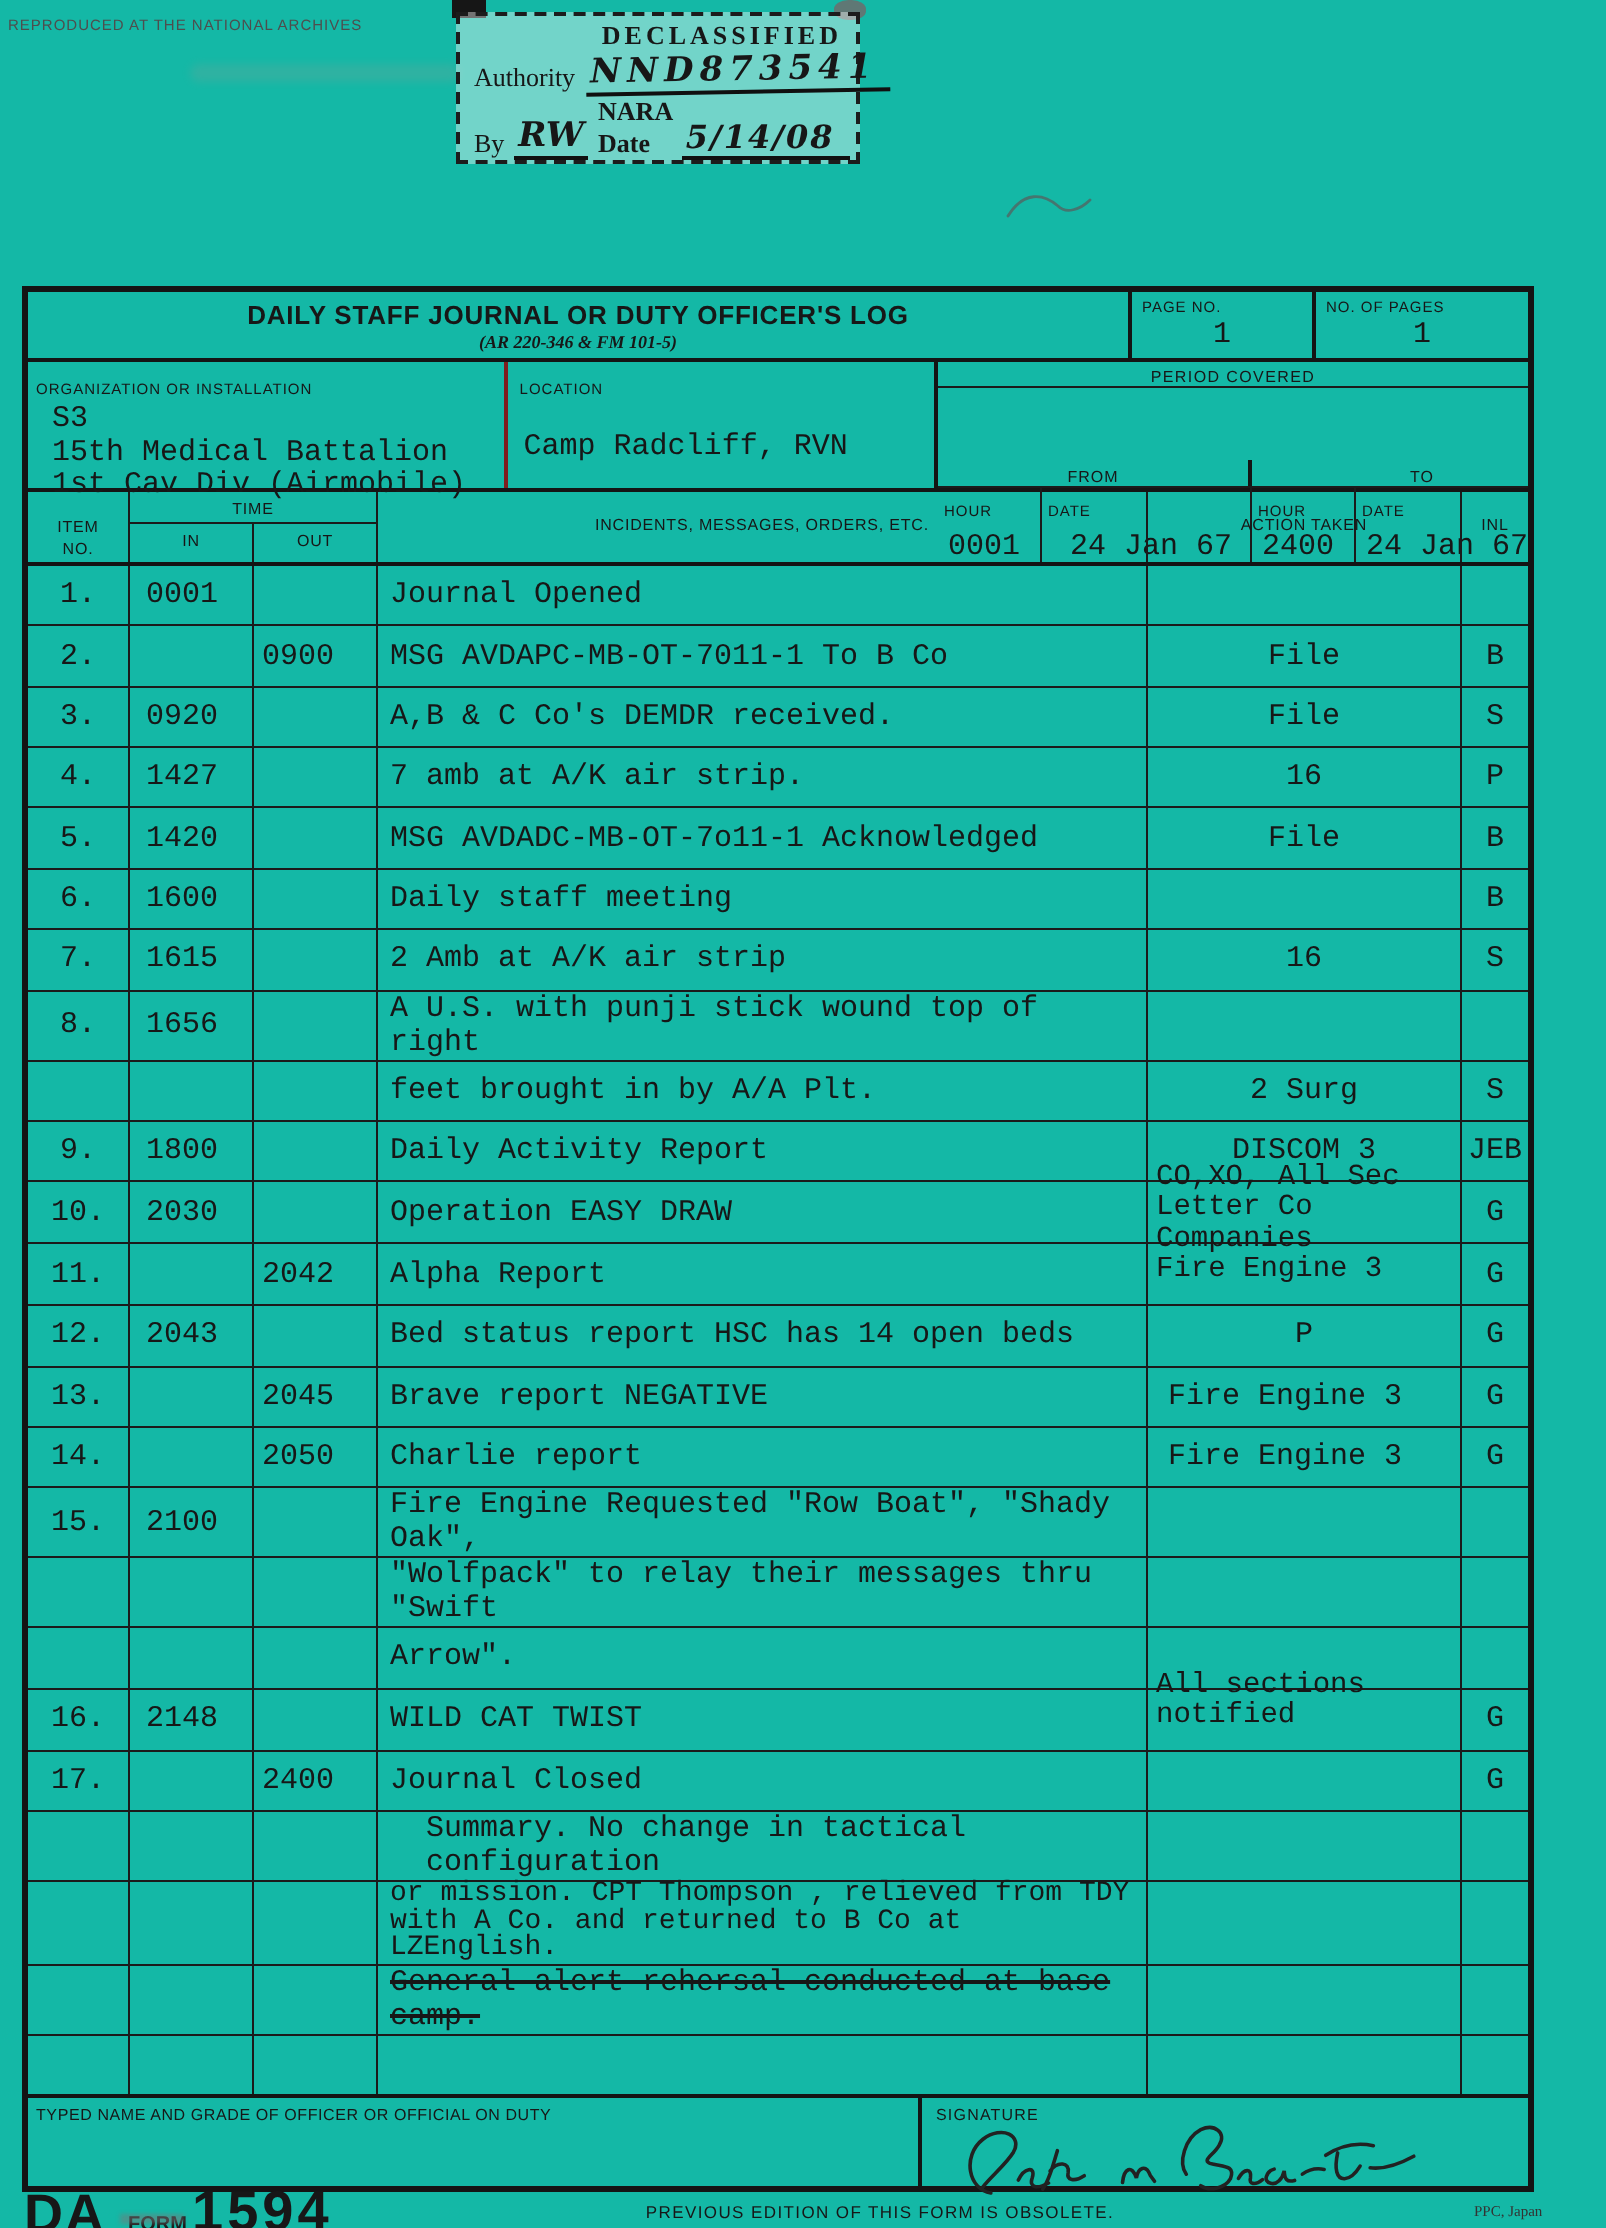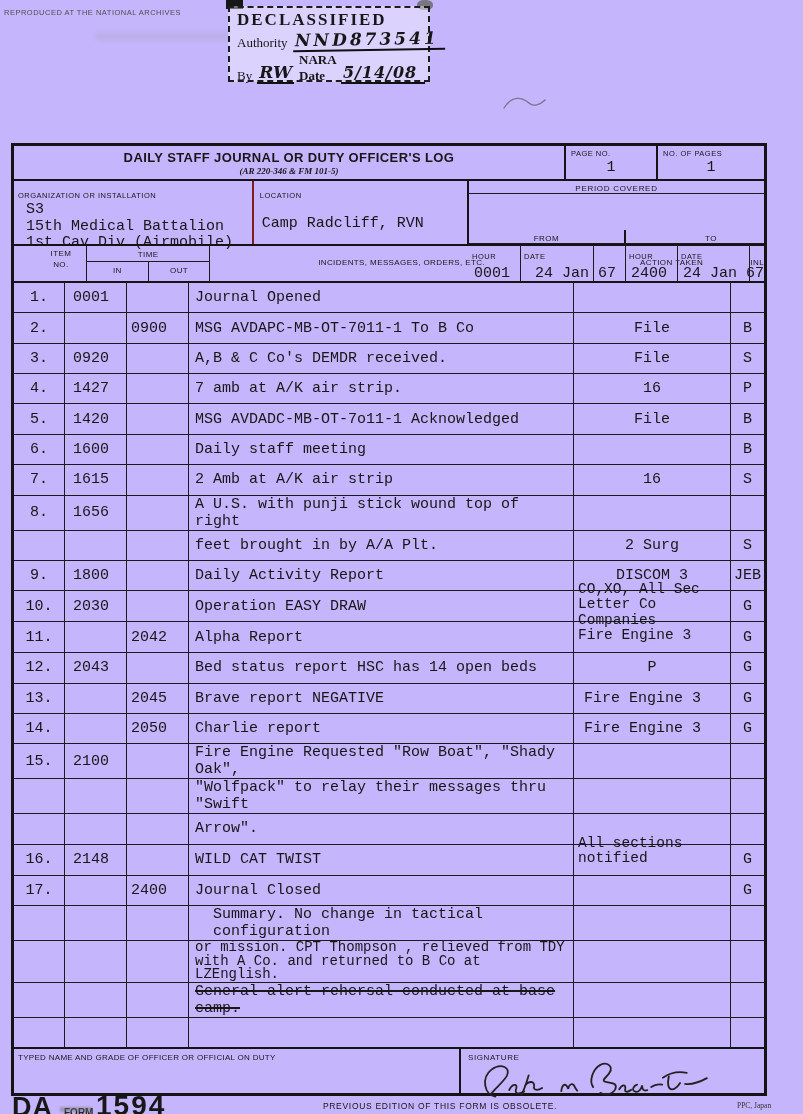--- a/index.html
+++ b/index.html
@@ -1,34 +1,34 @@
 <!DOCTYPE html>
 <html><head>
 <meta charset="utf-8">
 <style>
   * { box-sizing: border-box; margin: 0; padding: 0; }
   html,body { background:#e8e8e4; }
   .page {
     position:relative; width:803px; height:1114px; margin:0 auto;
-    background:#c4b5fd; overflow:hidden; color:#171717;
+    background:#14b8a6; overflow:hidden; color:#171717;
     font-family:"Liberation Sans", sans-serif;
   }
   
   .archive-note { position:absolute; left:4px; top:8px; font-size:7.5px; letter-spacing:.5px; color:#4e4e4e; }
   .mark-top { position:absolute; left:226px; top:0; width:17px; height:9px; background:#161616; }
   .blob-tr  { position:absolute; left:417px; top:0; width:16px; height:10px; background:#6c6c6c; border-radius:45%; opacity:.85; }
   .smudge   { position:absolute; left:95px; top:32px; width:135px; height:9px; background:#9a9a92; opacity:.2; filter:blur(2px); border-radius:5px; }
   .pen-squiggle { position:absolute; left:502px; top:92px; }
 
   
   .stamp {
     position:absolute; left:228px; top:6px; width:202px; height:76px;
     border:2px dashed #1c1c1c; padding:2px 7px 0 7px; background:rgba(255,255,255,.4);
   }
-  .stamp-title { text-align:left; font-family:"Liberation Serif", serif; font-weight:bold; font-size:17px; letter-spacing:2px; }
+  .stamp-title { text-align:right; font-family:"Liberation Serif", serif; font-weight:bold; font-size:13px; letter-spacing:2px; }
   .stamp-line { display:flex; align-items:flex-end; gap:5px; font-family:"Liberation Serif", serif; font-size:13px; margin-top:1px; }
   .ink { font-family:"DejaVu Serif", serif; font-style:italic; font-weight:bold; line-height:1; white-space:nowrap; }
   .ink-auth { font-size:17px; letter-spacing:3px; border-bottom:2px solid #101010; padding:0 6px 1px 2px; transform:rotate(-1deg); }
   .ink-by   { font-size:17px; border-bottom:2px solid #101010; padding:0 2px 1px 2px; }
   .ink-date { font-size:16px; letter-spacing:1px; border-bottom:2px solid #101010; padding:0 8px 1px 2px; }
 
   
   .form {
     position:absolute; left:11px; top:143px; width:756px; height:953px;
     border:3px solid #141414; display:flex; flex-direction:column; background:transparent;
@@ -54,21 +54,21 @@
   .fromto { display:flex; height:17px; border-bottom:1px solid #1b1b1b; font-size:8px; letter-spacing:.5px;margin-top:36px; }
   .from-half { width:157px; border-right:2px solid #141414; text-align:center; padding-top:4px; }
   .to-half { flex:1; text-align:center; padding-top:4px;padding-left:32px; }
   .hd-row { display:flex; flex:1; }
   .hd-cell { border-right:1px solid #1b1b1b; padding:1px 0 0 3px; }
   .hd-cell:last-child { border-right:none; }
   .hd-h1 { width:52px; } .hd-d1 { width:105px; } .hd-h2 { width:53px; } .hd-d2 { flex:1; }
   .hd-val { font-family:"Liberation Mono", monospace; font-size:15px; margin-top:2px; padding-left:2px; white-space:nowrap; }
 
   .thead { height:37px; display:flex; border-bottom:2px solid #141414; font-size:8px; letter-spacing:.4px; flex:none; }
-  .th-item { width:51px; border-right:1px solid #1b1b1b; text-align:center; padding-top:2px; line-height:11px;margin-left:22px; }
+  .th-item { width:51px; border-right:1px solid #1b1b1b; text-align:center; padding-top:12px; line-height:11px; }
   .th-time { width:124px; border-right:1px solid #1b1b1b; display:flex; flex-direction:column; }
   .th-time-top { height:16px; border-bottom:1px solid #1b1b1b; text-align:center; padding-top:4px; }
   .th-inout { flex:1; display:flex; }
   .th-in  { width:62px; border-right:1px solid #1b1b1b; text-align:center; padding-top:4px; }
   .th-out { flex:1; text-align:center; padding-top:4px; }
   .th-msg { width:385px; border-right:1px solid #1b1b1b; text-align:center; padding-top:12px; }
   .th-action { width:157px; border-right:1px solid #1b1b1b; text-align:center; padding-top:12px; }
   .th-inl { flex:1; text-align:center; padding-top:12px; }
 
   .tbody { flex:1; display:flex; flex-direction:column; }

